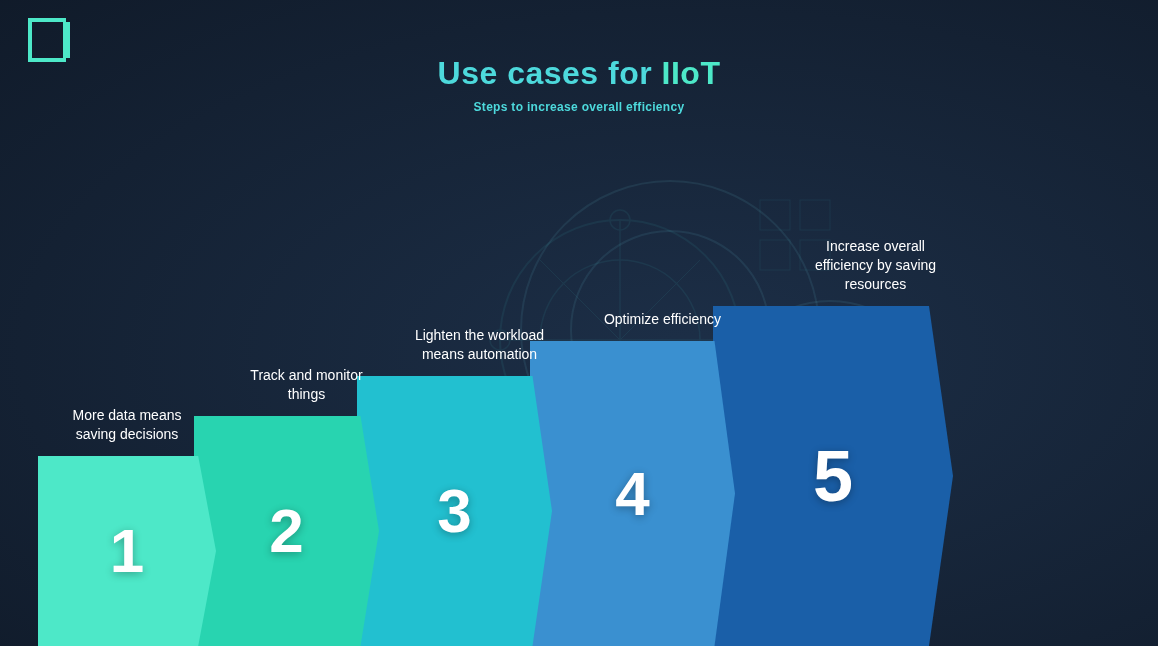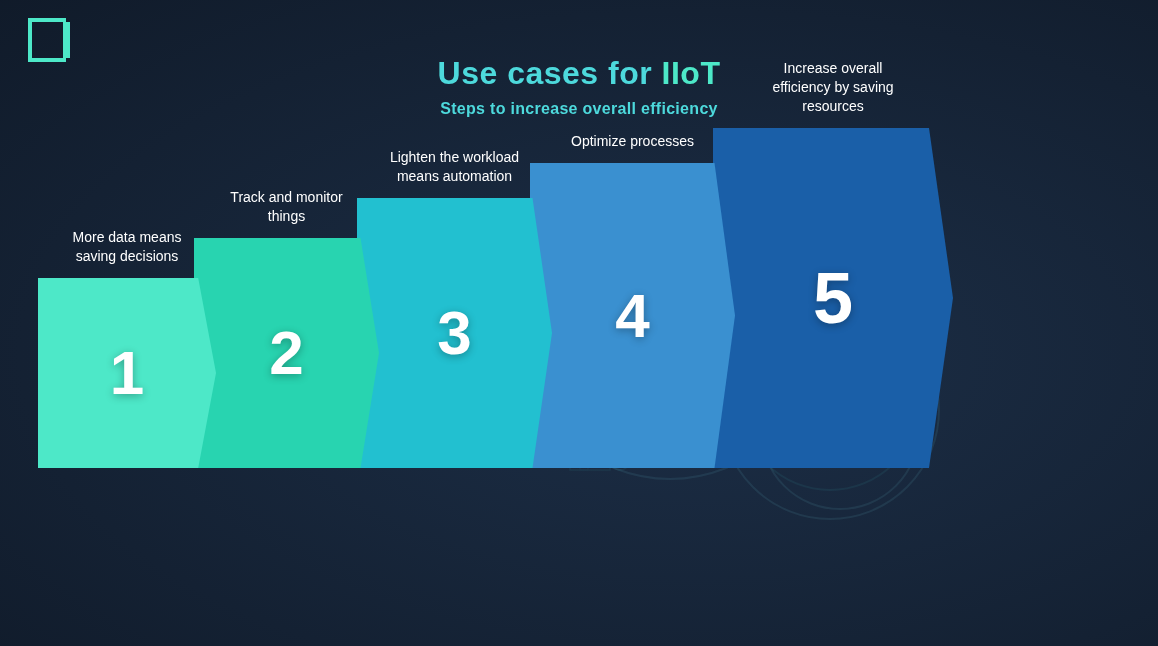--- a/index.html
+++ b/index.html
@@ -17,21 +17,21 @@
       position: absolute;
       inset: 0;
       background: radial-gradient(ellipse at 60% 55%, rgba(30,50,80,0.6) 0%, rgba(15,25,40,0.9) 100%);
       z-index: 0;
     }
 
     .page-container {
       position: relative;
       z-index: 1;
       width: 1158px;
-      height: 468px;
+      height: 646px;
       display: flex;
       flex-direction: column;
       align-items: center;
     }
 
     
     .logo {
       position: absolute;
       top: 18px;
       left: 28px;
@@ -51,21 +51,21 @@
       font-weight: 700;
       letter-spacing: 0.5px;
     }
 
     .main-title span {
       color: #4dd9dc;
     }
 
     .subtitle {
       color: #4dd9dc;
-      font-size: 16px;
+      font-size: 12px;
       font-weight: 600;
       margin-top: 8px;
       letter-spacing: 0.3px;
     }
 
     .step-number {
       color: #ffffff;
       font-size: 62px;
       font-weight: 700;
       text-align: center;
@@ -91,20 +91,21 @@
 
     .step-col {
       display: flex;
       flex-direction: column;
       align-items: center;
       justify-content: flex-end;
     }
 
     .step-col:not(:first-child) {
       margin-left: -22px;
+      align-items: flex-end;
     }
 
     .text-above {
       color: #fff;
       font-size: 14px;
       font-weight: 500;
       text-align: center;
       line-height: 1.35;
       margin-bottom: 12px;
       width: 145px;
@@ -188,21 +189,21 @@
     </div>
 
     <div class="step-col" style="z-index:3;margin-left:-22px;">
       <div class="text-above">Lighten the workload means automation</div>
       <div style="width:195px;height:270px;background:#22c0d0;clip-path:polygon(0 0, 90% 0, 100% 50%, 90% 100%, 0 100%);display:flex;align-items:center;justify-content:center;">
         <span class="step-number">3</span>
       </div>
     </div>
 
     <div class="step-col" style="z-index:2;margin-left:-22px;">
-      <div class="text-above">Optimize processes</div>
+      <div class="text-above">Optimize efficiency</div>
       <div style="width:205px;height:305px;background:#3a90d0;clip-path:polygon(0 0, 90% 0, 100% 50%, 90% 100%, 0 100%);display:flex;align-items:center;justify-content:center;">
         <span class="step-number">4</span>
       </div>
     </div>
 
     <div class="step-col" style="z-index:1;margin-left:-22px;">
       <div class="text-above" style="width:155px;">Increase overall efficiency by saving resources</div>
       <div style="width:240px;height:340px;background:#1a5fa8;clip-path:polygon(0 0, 90% 0, 100% 50%, 90% 100%, 0 100%);display:flex;align-items:center;justify-content:center;">
         <span class="step-number large">5</span>
       </div>

